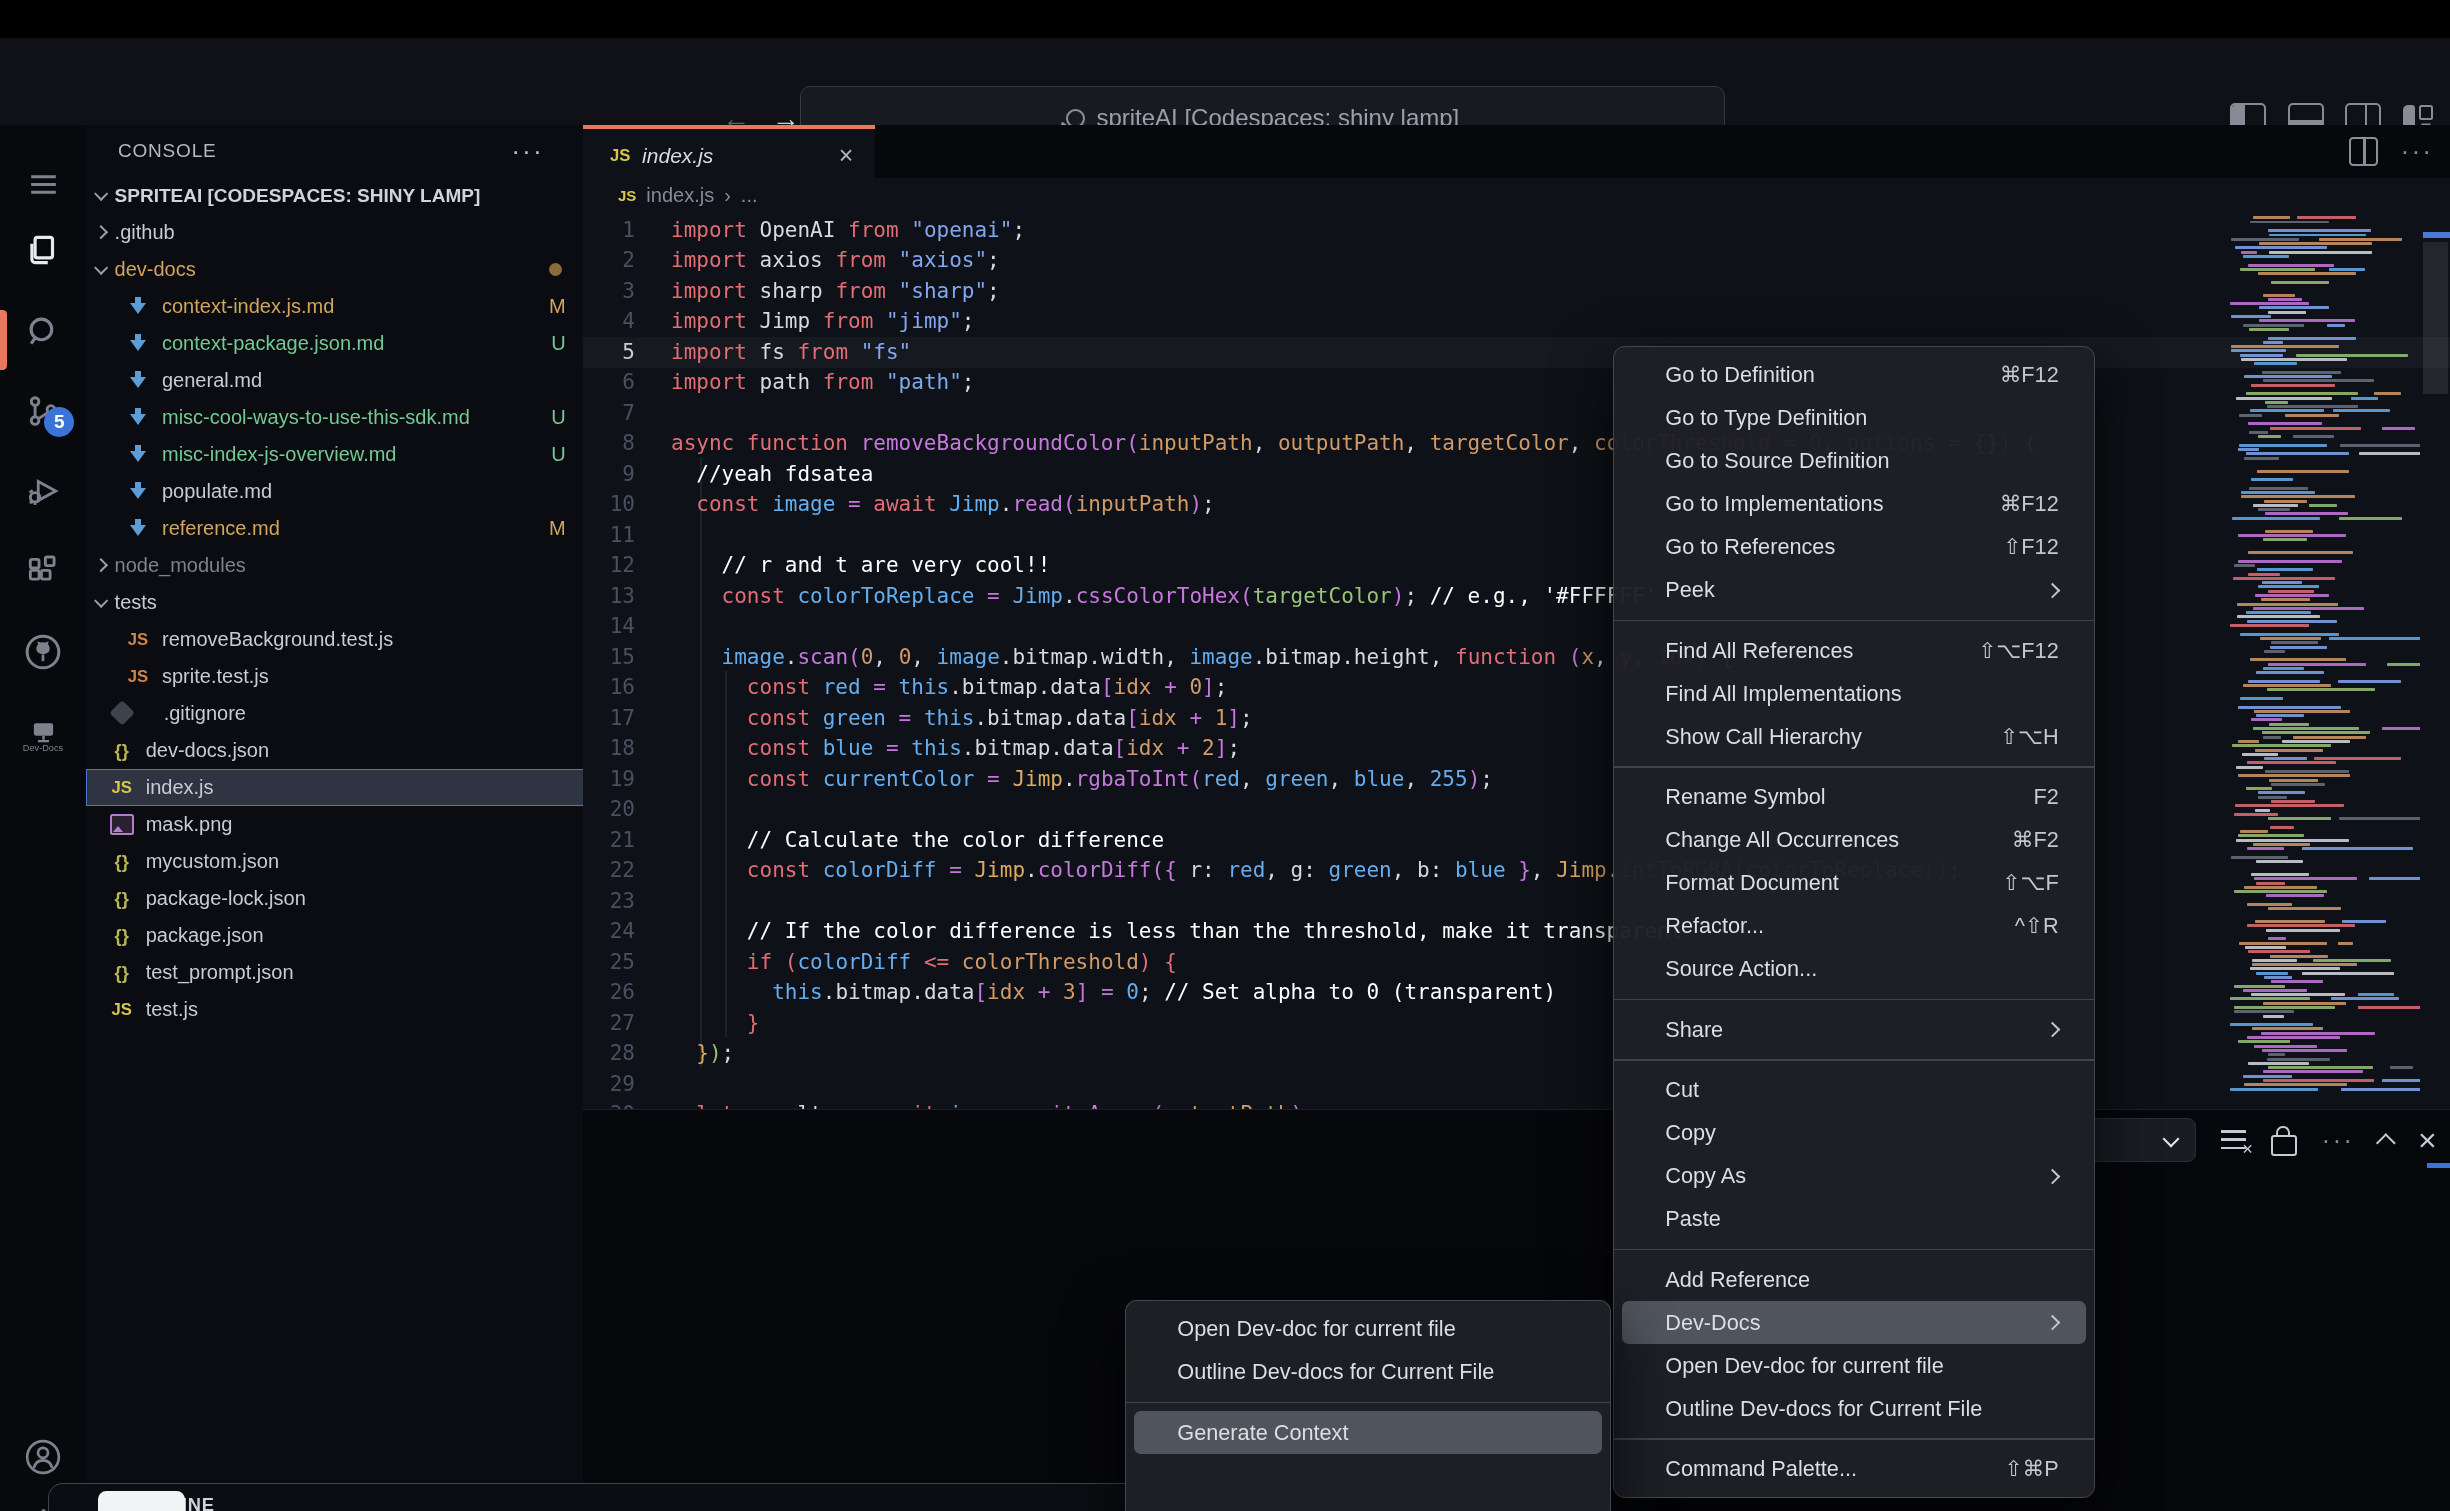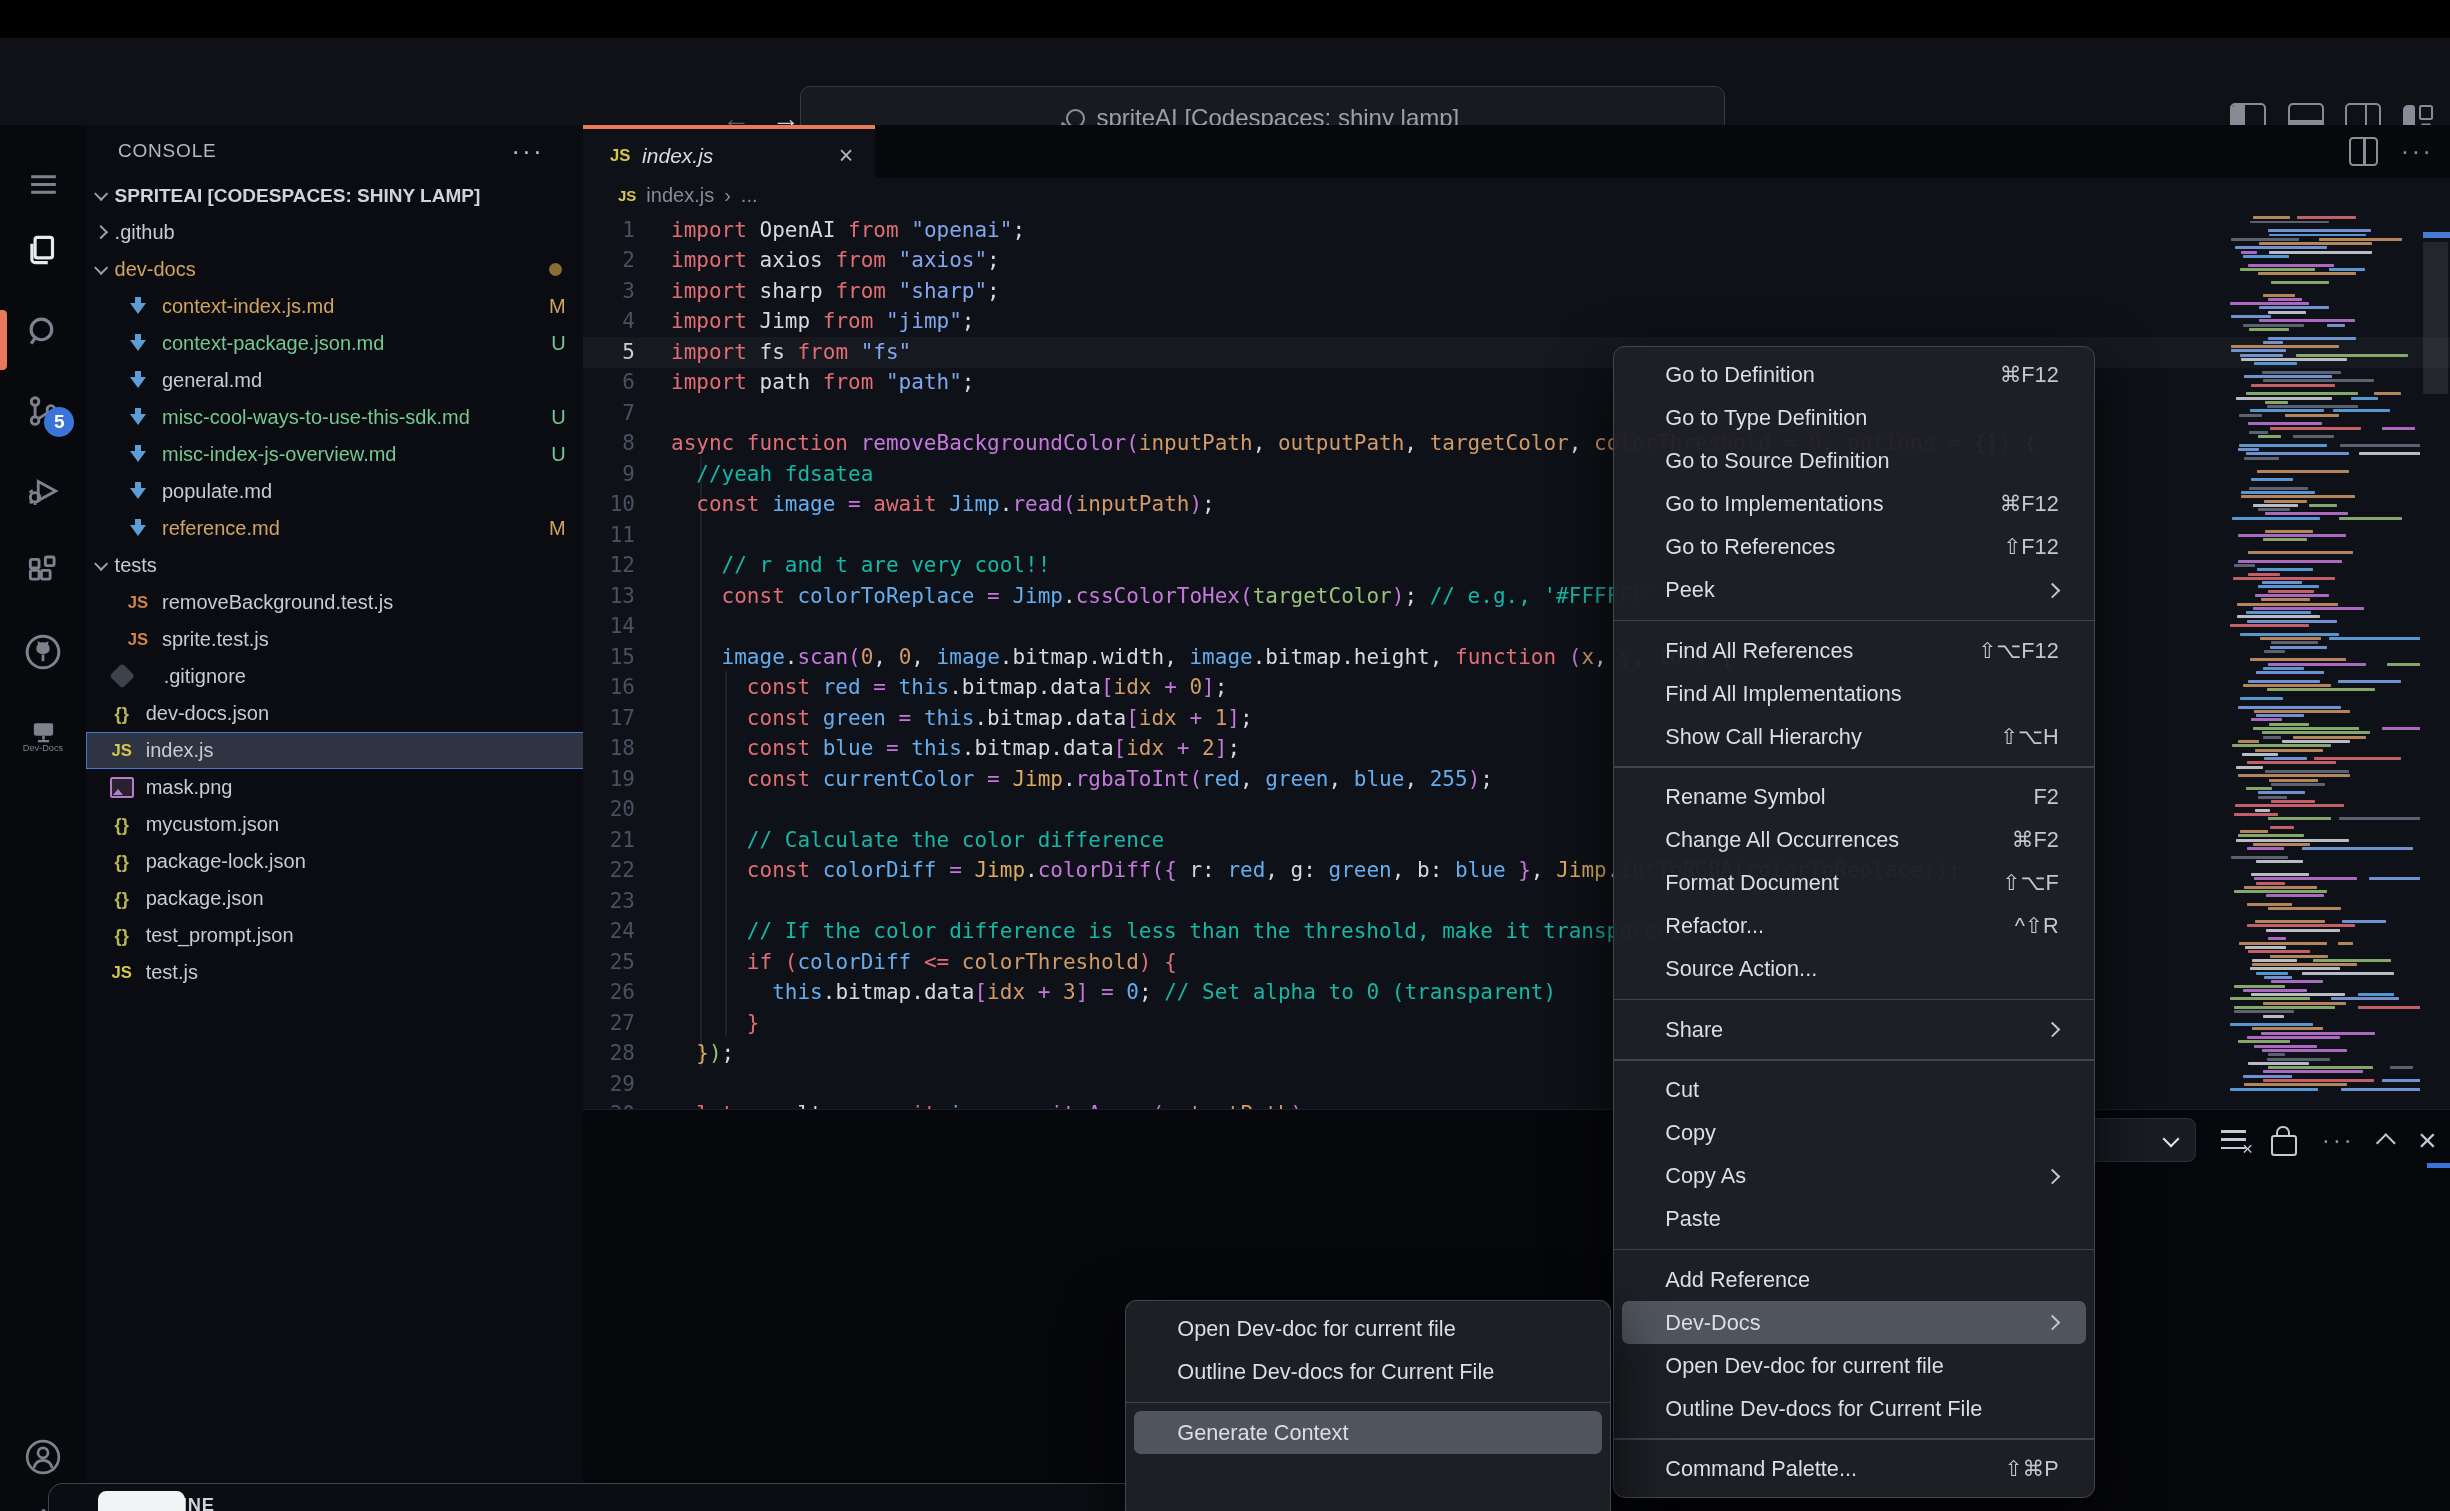--- a/index.html
+++ b/index.html
@@ -83,21 +83,21 @@
   #breadcrumb .i-js{margin-left:35px;font-size:15px;}
   #codearea{position:absolute;left:0;top:88px;width:100%;height:897px;overflow:hidden;font-family:"DejaVu Sans Mono",monospace;font-size:21px;line-height:30.5px;}
   .codeline{position:absolute;left:0;width:100%;height:30.5px;white-space:pre;}
   .codeline .gut{position:absolute;left:0;top:0;width:52px;text-align:right;color:#495061;}
   .codeline.current .gut{color:#c9ced8;}
   .codeline.current .hl{position:absolute;left:0;top:0;width:100%;height:100%;background:rgba(255,255,255,0.035);}
   .codeline .txt{position:absolute;left:88px;top:0;}
   .guide{position:absolute;width:1.7px;background:rgba(255,255,255,0.07);}
   .tk-k{color:#e26d75}.tk-w{color:#d6d9e0}.tk-s{color:#82a7f0}.tk-f{color:#c678dd}
   .tk-p{color:#d19a66}.tk-v{color:#64aef0}.tk-n{color:#d19a66}.tk-nb{color:#64aef0}
-  .tk-c{color:#14b8a6}.tk-o{color:#c678dd}.tk-y{color:#dcab5f}.tk-g{color:#98c379}.tk-r{color:#e26d75}
+  .tk-c{color:#ffffff}.tk-o{color:#c678dd}.tk-y{color:#dcab5f}.tk-g{color:#98c379}.tk-r{color:#e26d75}
 
   
   #minimap{position:absolute;right:30px;top:88px;width:190px;height:897px;overflow:hidden;}
   .mmline{position:absolute;height:2.5px;border-radius:0.8px;opacity:.85;}
   #mmSlider{position:absolute;right:1.7px;top:117px;width:25px;height:152px;background:rgba(255,255,255,0.09);}
   #mmBlue{position:absolute;right:0;top:107px;width:27px;height:5.8px;background:#4a7bd4;}
 
   
   #panel{position:absolute;left:583px;top:1109px;width:1867px;height:403px;background:#06070b;border-top:1.7px solid #1b1e25;}
   #panelTabs{position:absolute;left:36px;top:0;height:67px;display:flex;gap:48px;align-items:center;}
@@ -291,20 +291,24 @@
             <span class="i-md"></span>
           </span>
           <span class="label default">populate.md</span>
         </div>
         <div class="trow" style="padding-left: 38px;">
           <span class="ficon">
             <span class="i-md"></span>
           </span>
           <span class="label gold">reference.md</span>
           <span class="gitbadge M">M</span>
+        </div>
+        <div class="trow" style="padding-left: 10px;">
+          <span class="chev right"></span>
+          <span class="label muted">node_modules</span>
         </div>
         <div class="trow" style="padding-left: 10px;">
           <span class="chev down"></span>
           <span class="label default">tests</span>
         </div>
         <div class="trow" style="padding-left: 38px;">
           <span class="ficon">
             <span class="i-js test">JS</span>
           </span>
           <span class="label default">removeBackground.test.js</span>

